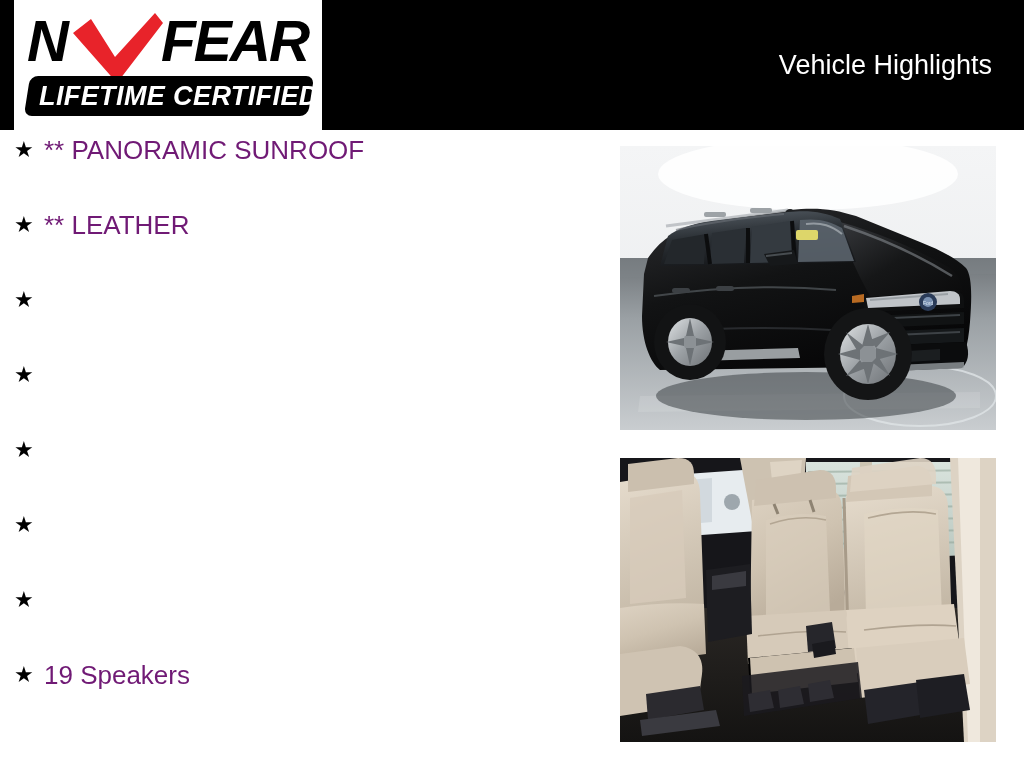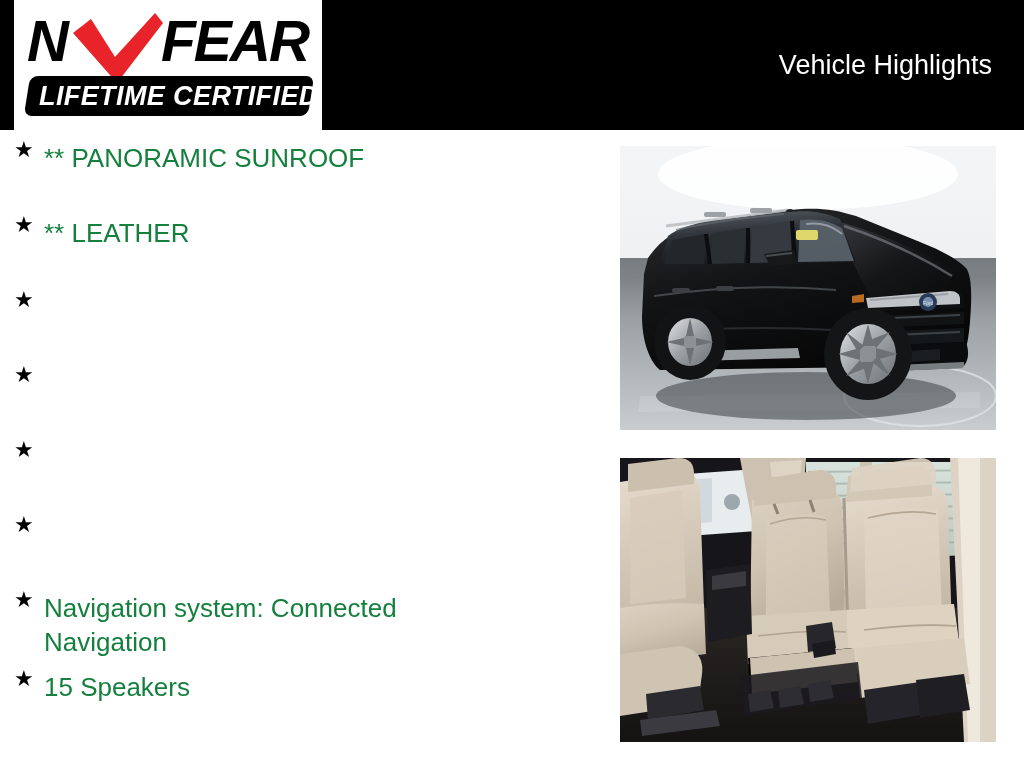--- a/index.html
+++ b/index.html
@@ -116,24 +116,23 @@
     width: 30px;
     font-size: 22px;
     line-height: 40px;
     color: #000000;
     text-align: left;
   }
   .hl-text {
     flex: 1 1 auto;
     font-size: 26px;
     line-height: 34px;
-    color: #15803d;
+    color: #701a75;
     padding-top: 3px;
     max-width: 440px;
-    margin-top: 8px;
   }
 
   
   .photo {
     position: absolute;
     overflow: hidden;
     background: #ffffff;
   }
   .photo-exterior {
     left: 620px; top: 146px;
@@ -190,26 +189,25 @@
   <div class="hl-item">
     <span class="hl-star">★</span>
   </div>
 
   <div class="hl-item">
     <span class="hl-star">★</span>
   </div>
 
   <div class="hl-item">
     <span class="hl-star">★</span>
-    <span class="hl-text">Navigation system: Connected Navigation</span>
-  </div>
-
-  <div class="hl-item">
-    <span class="hl-star">★</span>
-    <span class="hl-text">15 Speakers</span>
+  </div>
+
+  <div class="hl-item">
+    <span class="hl-star">★</span>
+    <span class="hl-text">19 Speakers</span>
   </div>
 
 </div>
 
 <div class="photo photo-exterior">
   <svg viewBox="0 0 376 284" xmlns="http://www.w3.org/2000/svg">
     <defs>
       <linearGradient id="wallG" x1="0" y1="0" x2="0" y2="1">
         <stop offset="0" stop-color="#f4f5f6"></stop>
         <stop offset="1" stop-color="#e8eaec"></stop>

